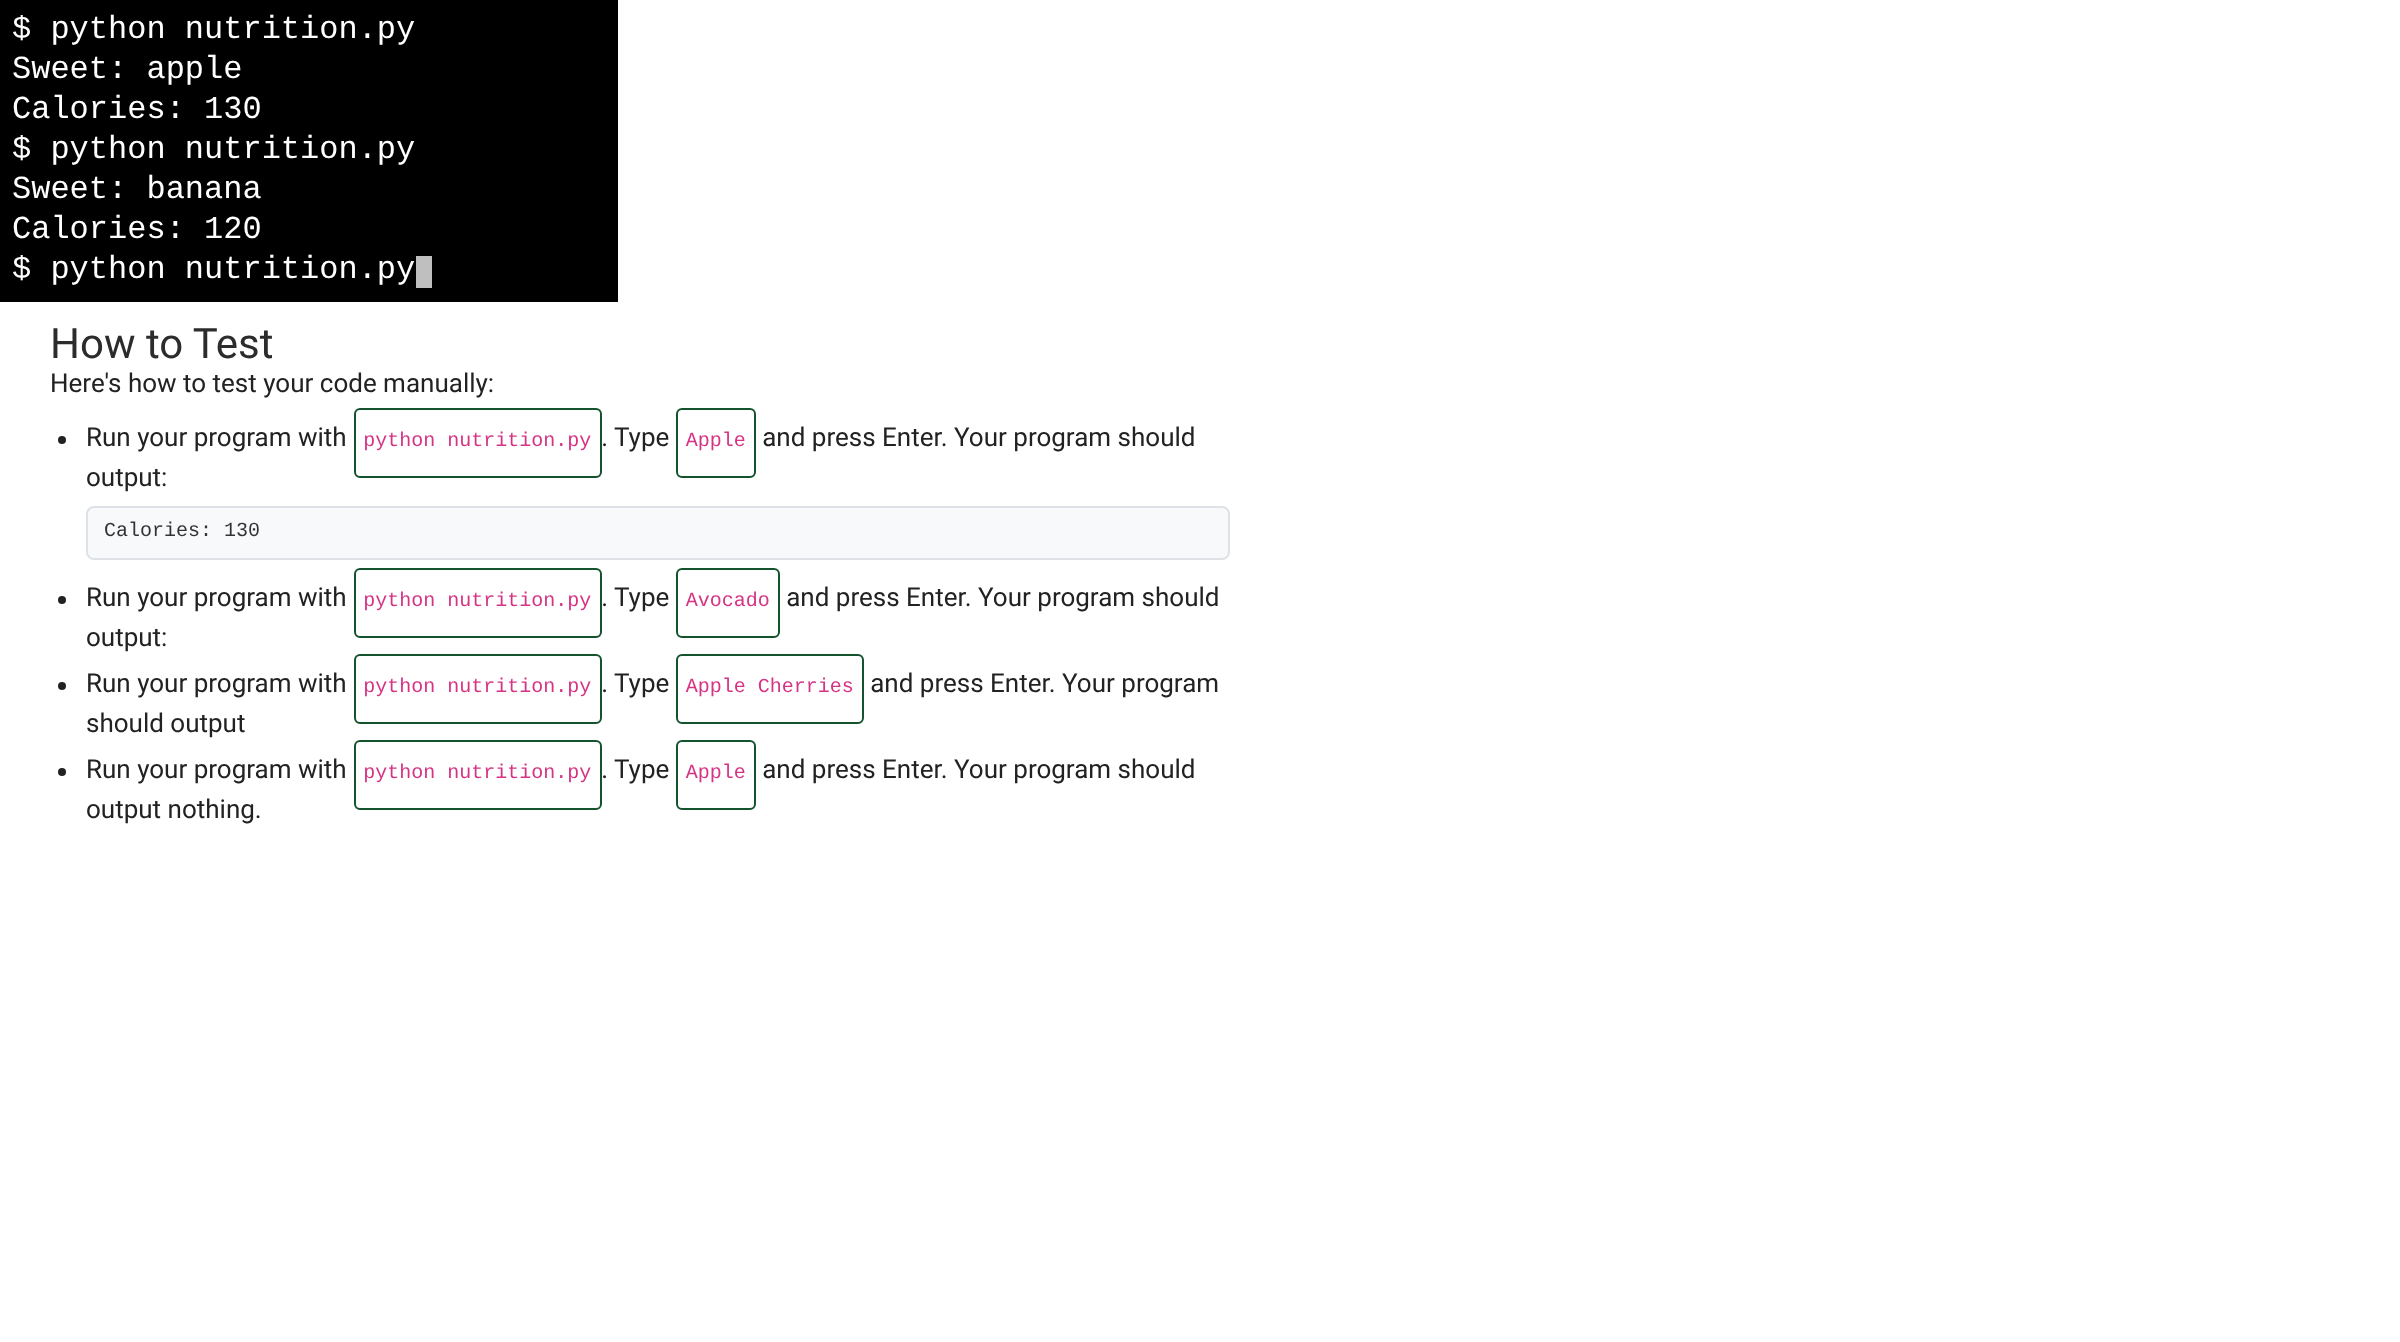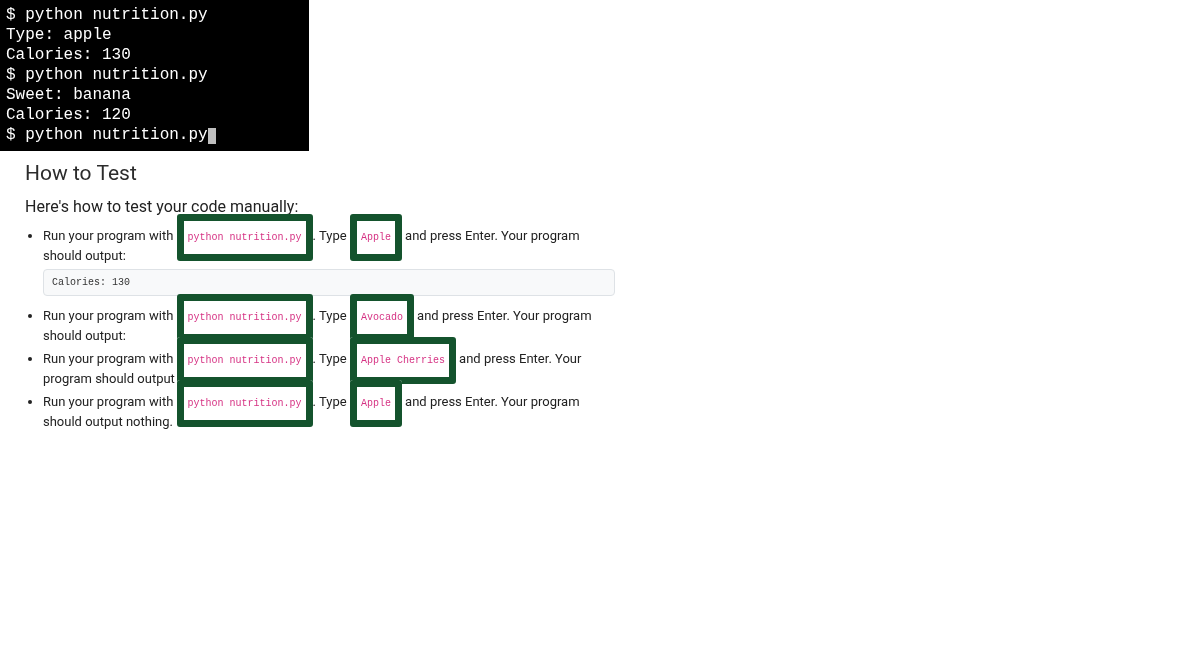--- a/index.html
+++ b/index.html
@@ -23,45 +23,44 @@
     margin-left: 0;
   }
   .content {
     padding: 8px 25px 0 25px;
     max-width: 640px;
   }
   h2 {
     font-size: 21px;
     font-weight: 400;
     color: #2c2c2c;
-    margin-bottom: 12px;
     margin-top: 2px;
   }
   p.intro {
-    font-size: 16px;
+    font-size: 13px;
     color: #222;
     margin-bottom: 10px;
   }
   ul {
     list-style: disc;
     padding-left: 18px;
     margin: 0;
   }
   li {
     font-size: 13px;
     color: #222;
     margin-bottom: 4px;
     line-height: 1.5;
   }
   code.inline {
     font-family: "SFMono-Regular", Consolas, "Liberation Mono", Menlo, monospace;
     font-size: 10px;
     color: #d63384;
     background: #fff;
-    border: 7px solid #14532d;
+    border: 1px solid #14532d;
     border-radius: 3px;
     padding: 11px 4px;
     vertical-align: baseline;
   }
   pre.block {
     font-family: "SFMono-Regular", Consolas, "Liberation Mono", Menlo, monospace;
     font-size: 10px;
     color: #333;
     background: #f8f9fa;
     border: 1px solid #dee2e6;
@@ -74,21 +73,21 @@
   p.footer {
     font-size: 13px;
     color: #222;
     margin-top: 4px;
   }
 </style>
 </head>
 <body>
 
 <div class="terminal"><span>$ python nutrition.py</span>
-<span>Type: apple</span>
+<span>Sweet: apple</span>
 <span>Calories: 130</span>
 <span>$ python nutrition.py</span>
 <span>Sweet: banana</span>
 <span>Calories: 120</span>
 <span>$ python nutrition.py</span><span class="cursor"></span></div>
 
 <div class="content">
   <h2>How to Test</h2>
   <p class="intro">Here's how to test your code manually:</p>
   <ul>

